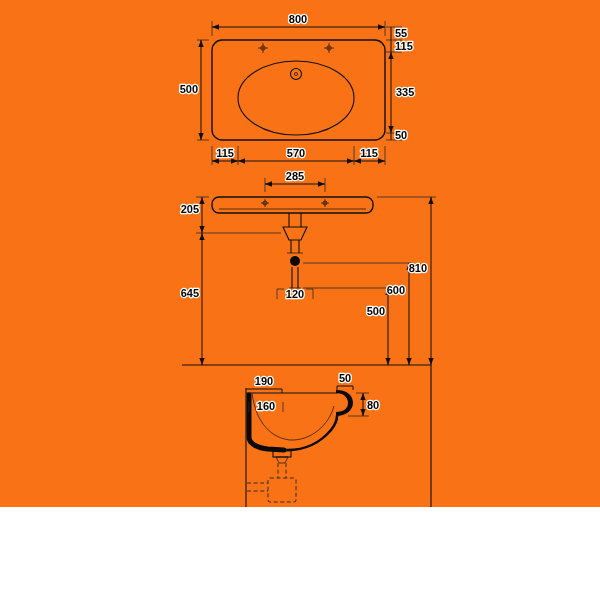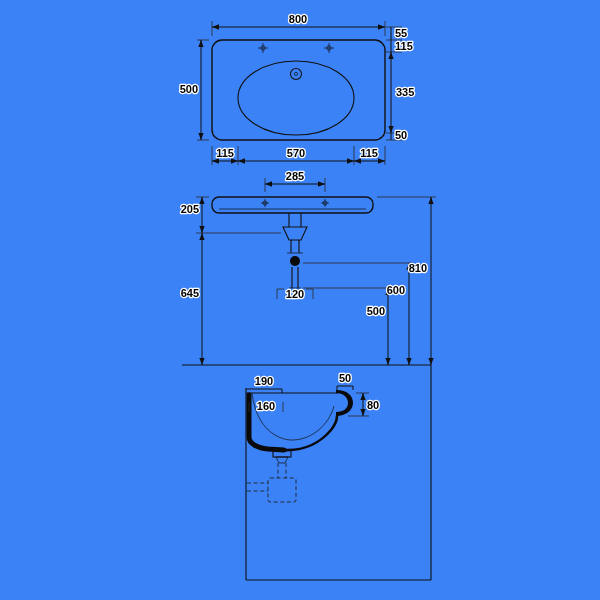--- a/index.html
+++ b/index.html
@@ -1,16 +1,16 @@
 <!DOCTYPE html>
 <html><head>
 <meta charset="utf-8">
 <style>
   html,body{margin:0;padding:0;background:#fff;}
-  .stage{width:600px;height:600px;background:#3b82f6;overflow:hidden;font-family:"Liberation Sans",sans-serif;text-decoration:underline;}
+  .stage{width:600px;height:507px;background:#f97316;overflow:hidden;font-family:"Liberation Sans",sans-serif;text-decoration:underline;}
   svg{display:block;}
   .ol{fill:none;stroke:#101010;stroke-width:1.4;stroke-linejoin:round;}
   .ol2{fill:none;stroke:#101010;stroke-width:1.1;}
   .dim{fill:none;stroke:#101010;stroke-width:1;}
   .ext{fill:none;stroke:#2a2a2a;stroke-width:0.8;}
   .thin{fill:none;stroke:#101010;stroke-width:0.7;}
   .thick{fill:none;stroke:#0a0a0a;stroke-width:5;stroke-linecap:round;}
   .med{fill:none;stroke:#0a0a0a;stroke-width:2.6;stroke-linecap:round;}
   .dash{fill:none;stroke:#222;stroke-width:0.9;stroke-dasharray:4 2.6;}
   .blk{fill:#0a0a0a;stroke:none;}

